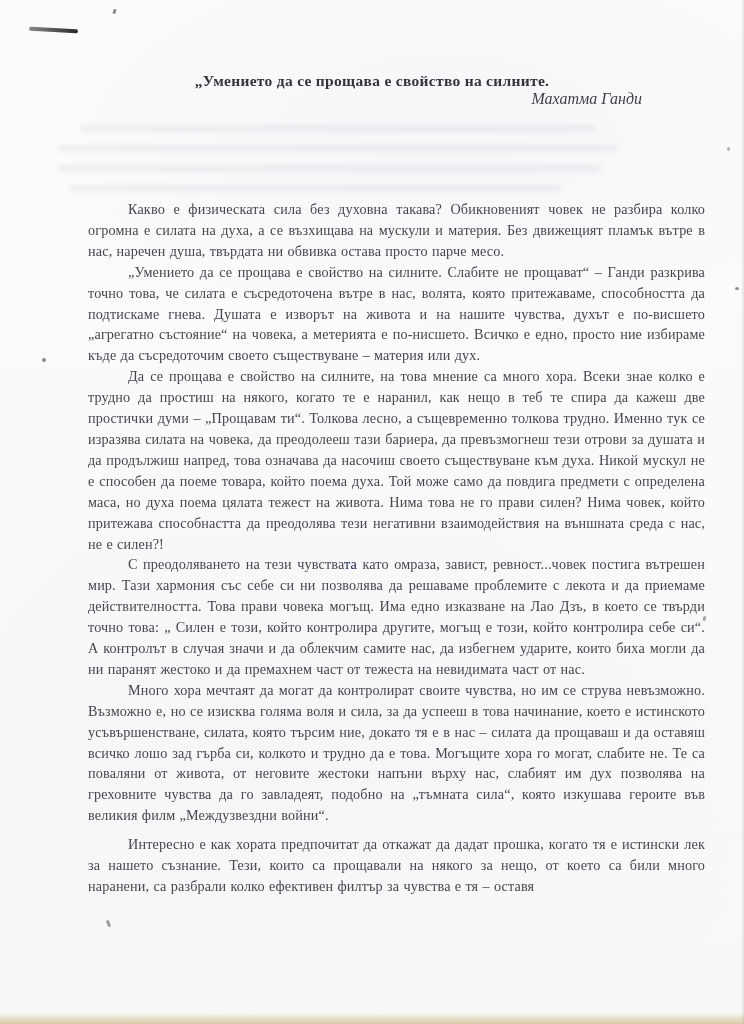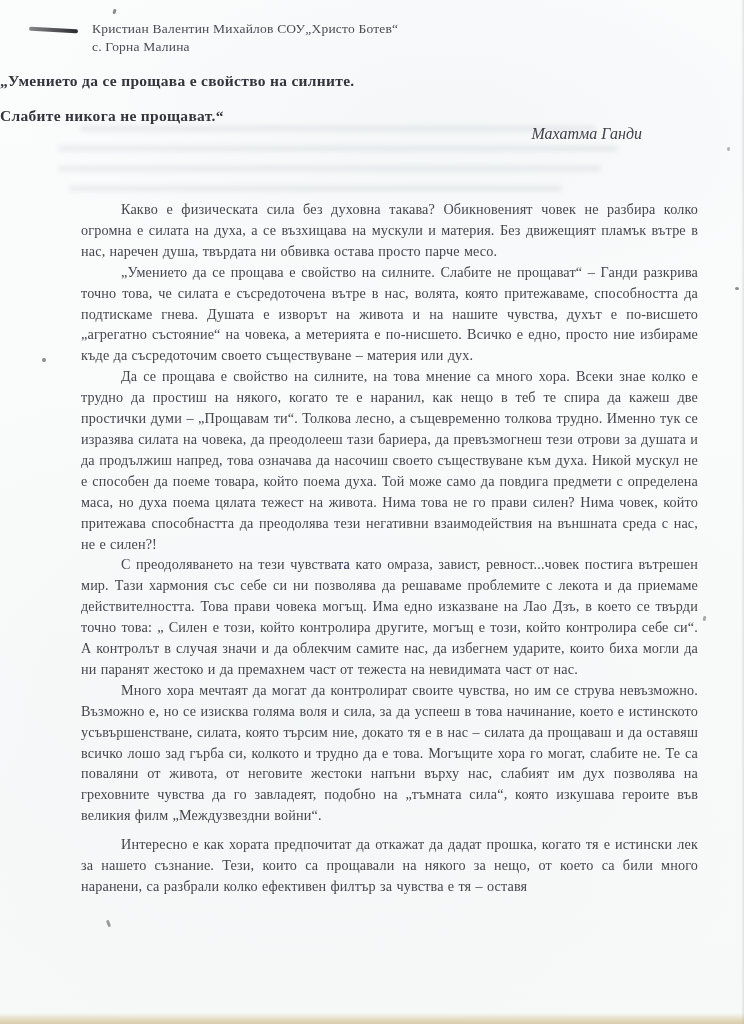--- a/index.html
+++ b/index.html
@@ -37,39 +37,39 @@
   .speck.s5{left:703px;top:616px;width:3px;height:5px;transform:rotate(10deg);border-radius:2px;opacity:.5;}
   .speck.s6{left:727px;top:147px;width:3px;height:4px;opacity:.45;}
 
   .header{
     position:absolute;left:92px;top:20px;
     font-size:13.5px;line-height:17.5px;color:#4b4c55;
     letter-spacing:.2px;
   }
   .epigraph{position:absolute;left:0;top:72px;width:744px;}
   .epigraph .q{
-    text-align:left;font-weight:bold;font-size:15.5px;color:#33343c;
+    text-align:center;font-weight:bold;font-size:15.5px;color:#33343c;
     letter-spacing:.3px;
   }
   .epigraph .q2{margin-top:17px;}
   .epigraph .attrib{
     text-align:right;padding-right:102px;
     font-style:italic;font-size:16px;color:#3e3f47;
   }
   
   .ghost{position:absolute;left:58px;top:125px;width:560px;pointer-events:none;}
   .ghost i{display:block;height:7px;margin-bottom:13px;border-radius:3px;
     background:#7e8797;opacity:.10;filter:blur(2px);}
   .ghost i:nth-child(1){width:92%;margin-left:4%;}
   .ghost i:nth-child(2){width:100%;}
   .ghost i:nth-child(3){width:97%;}
   .ghost i:nth-child(4){width:88%;margin-left:2%;}
 
   .essay{
-    position:absolute;left:81px;top:199px;width:617px;
+    position:absolute;left:88px;top:199px;width:617px;
     font-size:14.2px;line-height:20.9px;
     text-align:justify;color:var(--ink,#45464e);
     letter-spacing:.15px;word-spacing:.5px;
   }
   .essay p{margin:0;text-indent:40px;}
   .essay p.gap{margin-top:8px;}
   .correction{font-weight:normal;color:var(--correction,#23235a);}
 </style>
 </head>
 <body>
@@ -77,35 +77,30 @@
 <div class="page" style="--ink: #45464e; --correction: #23235a;">
 
   <div class="pen-dash"></div>
   <div class="speck s1"></div>
   <div class="speck s2"></div>
   <div class="speck s3"></div>
   <div class="speck s4"></div>
   <div class="speck s5"></div>
   <div class="speck s6"></div>
 
-  <div class="header">
-    <div>Кристиан Валентин Михайлов СОУ„Христо Ботев“</div>
-    <div>с. Горна Малина</div>
-  </div>
 
   <div class="ghost">
     <i></i>
       <i></i>
       <i></i>
       <i></i>
   </div>
 
   <div class="epigraph">
     <div class="q">„Умението да се прощава е свойство на силните.</div>
-    <div class="q q2">Слабите никога не прощават.“</div>
     <div class="attrib">Махатма Ганди</div>
   </div>
 
   <div class="essay" id="essay-body">
       <p><span>Какво е физическата сила без духовна такава? Обикновеният човек не разбира колко огромна е силата на духа, а се възхищава на мускули и материя. Без движещият пламък вътре в нас, наречен душа, твърдата ни обвивка остава просто парче месо.</span></p>
       <p><span>„Умението да се прощава е свойство на силните. Слабите не прощават“ – Ганди разкрива точно това, че силата е съсредоточена вътре в нас, волята, която притежаваме, способността да подтискаме гнева. Душата е изворът на живота и на нашите чувства, духът е по-висшето „агрегатно състояние“ на човека, а метерията е по-нисшето. Всичко е едно, просто ние избираме къде да съсредоточим своето съществуване – материя или дух.</span></p>
       <p><span>Да се прощава е свойство на силните, на това мнение са много хора. Всеки знае колко е трудно да простиш на някого, когато те е наранил, как нещо в теб те спира да кажеш две простички думи – „Прощавам ти“. Толкова лесно, а същевременно толкова трудно. Именно тук се изразява силата на човека, да преодолееш тази бариера, да превъзмогнеш тези отрови за душата и да продължиш напред, това означава да насочиш своето съществуване към духа. Никой мускул не е способен да поеме товара, който поема духа. Той може само да повдига предмети с определена маса, но духа поема цялата тежест на живота. Нима това не го прави силен? Нима човек, който притежава способнастта да преодолява тези негативни взаимодействия на външната среда с нас, не е силен?!</span></p>
       <p><span>С преодоляването на тези чувства</span><span class="correction">та</span><span> като омраза, завист, ревност...човек постига вътрешен мир. Тази хармония със себе си ни позволява да решаваме проблемите с лекота и да приемаме действителността. Това прави човека могъщ. Има едно изказване на Лао Дзъ, в което се твърди точно това: „ Силен е този, който контролира другите, могъщ е този, който контролира себе си“. А контролът в случая значи и да облекчим самите нас, да избегнем ударите, които биха могли да ни паранят жестоко и да премахнем част от тежеста на невидимата част от нас.</span></p>
       <p><span>Много хора мечтаят да могат да контролират своите чувства, но им се струва невъзможно. Възможно е, но се изисква голяма воля и сила, за да успееш в това начинание, което е истинското усъвършенстване, силата, която търсим ние, докато тя е в нас – силата да прощаваш и да оставяш всичко лошо зад гърба си, колкото и трудно да е това. Могъщите хора го могат, слабите не. Те са поваляни от живота, от неговите жестоки напъни върху нас, слабият им дух позволява на греховните чувства да го завладеят, подобно на „тъмната сила“, която изкушава героите във великия филм „Междузвездни войни“.</span></p>
       <p class="gap"><span>Интересно е как хората предпочитат да откажат да дадат прошка, когато тя е истински лек за нашето съзнание. Тези, които са прощавали на някого за нещо, от което са били много наранени, са разбрали колко ефективен филтър за чувства е тя – оставя</span></p>

